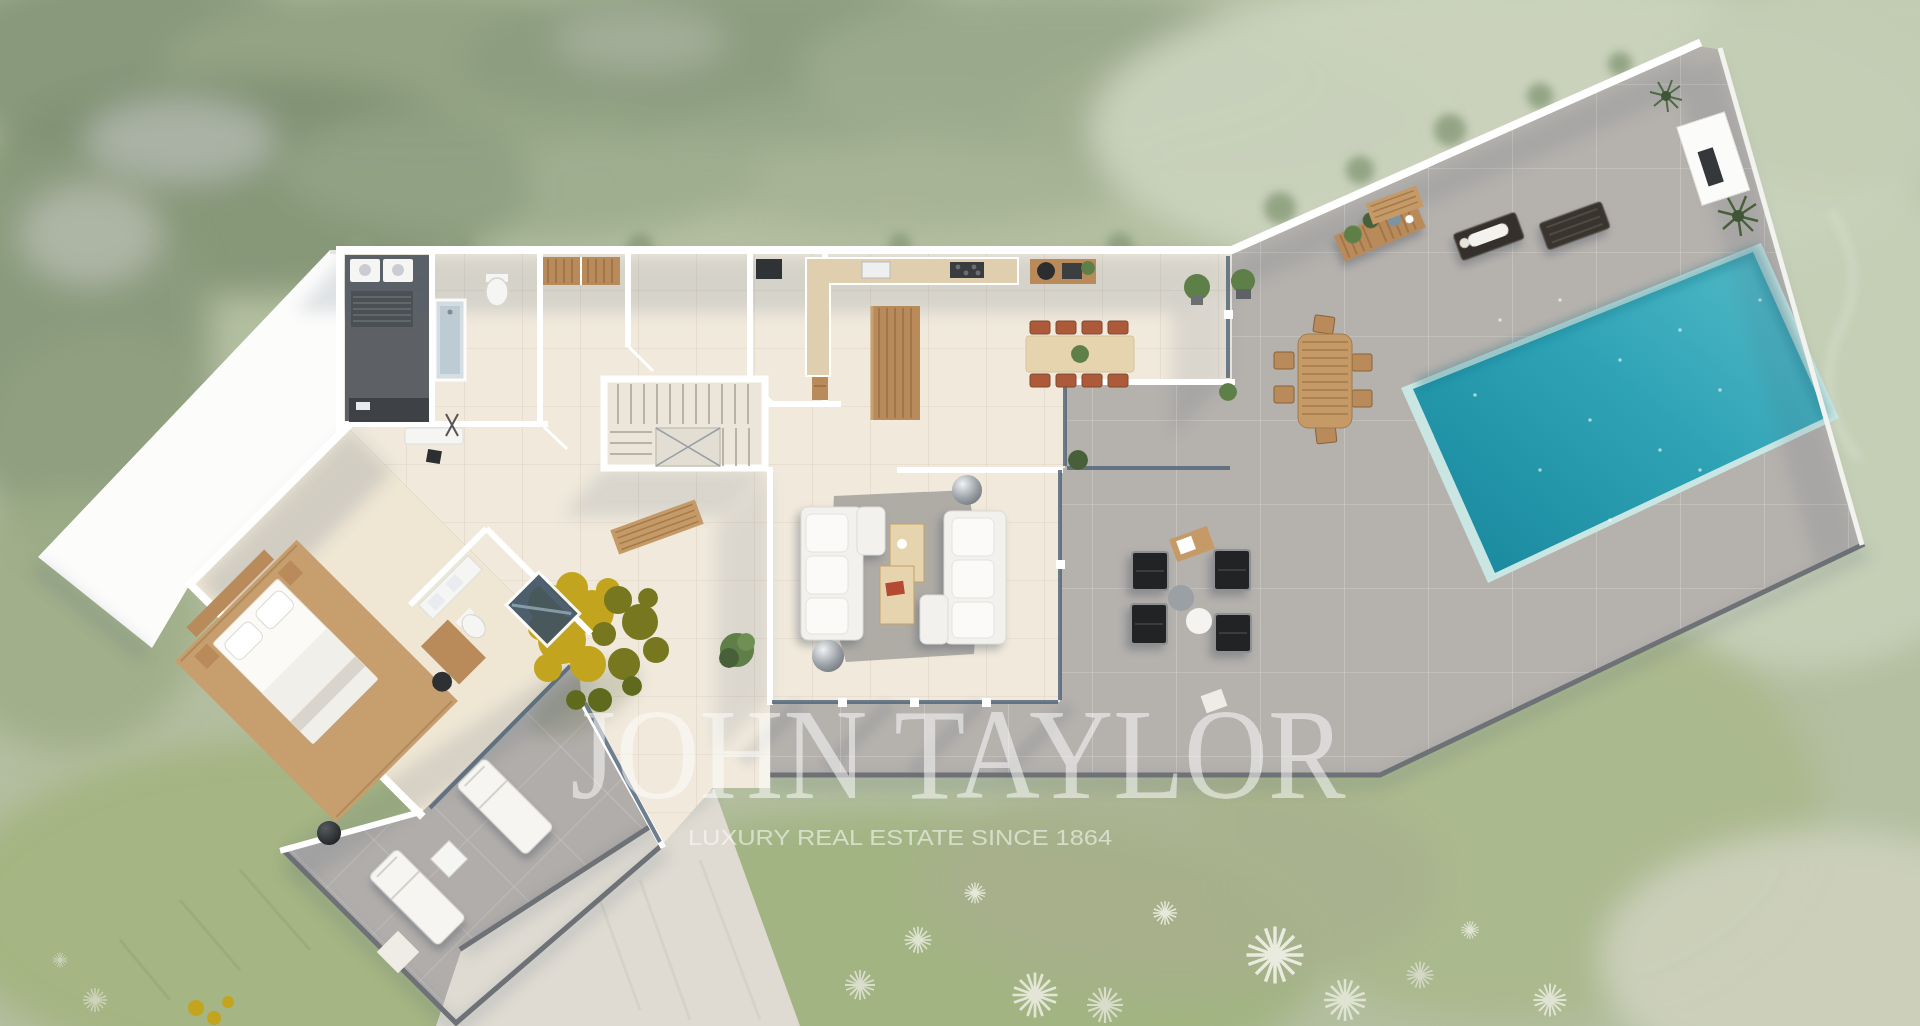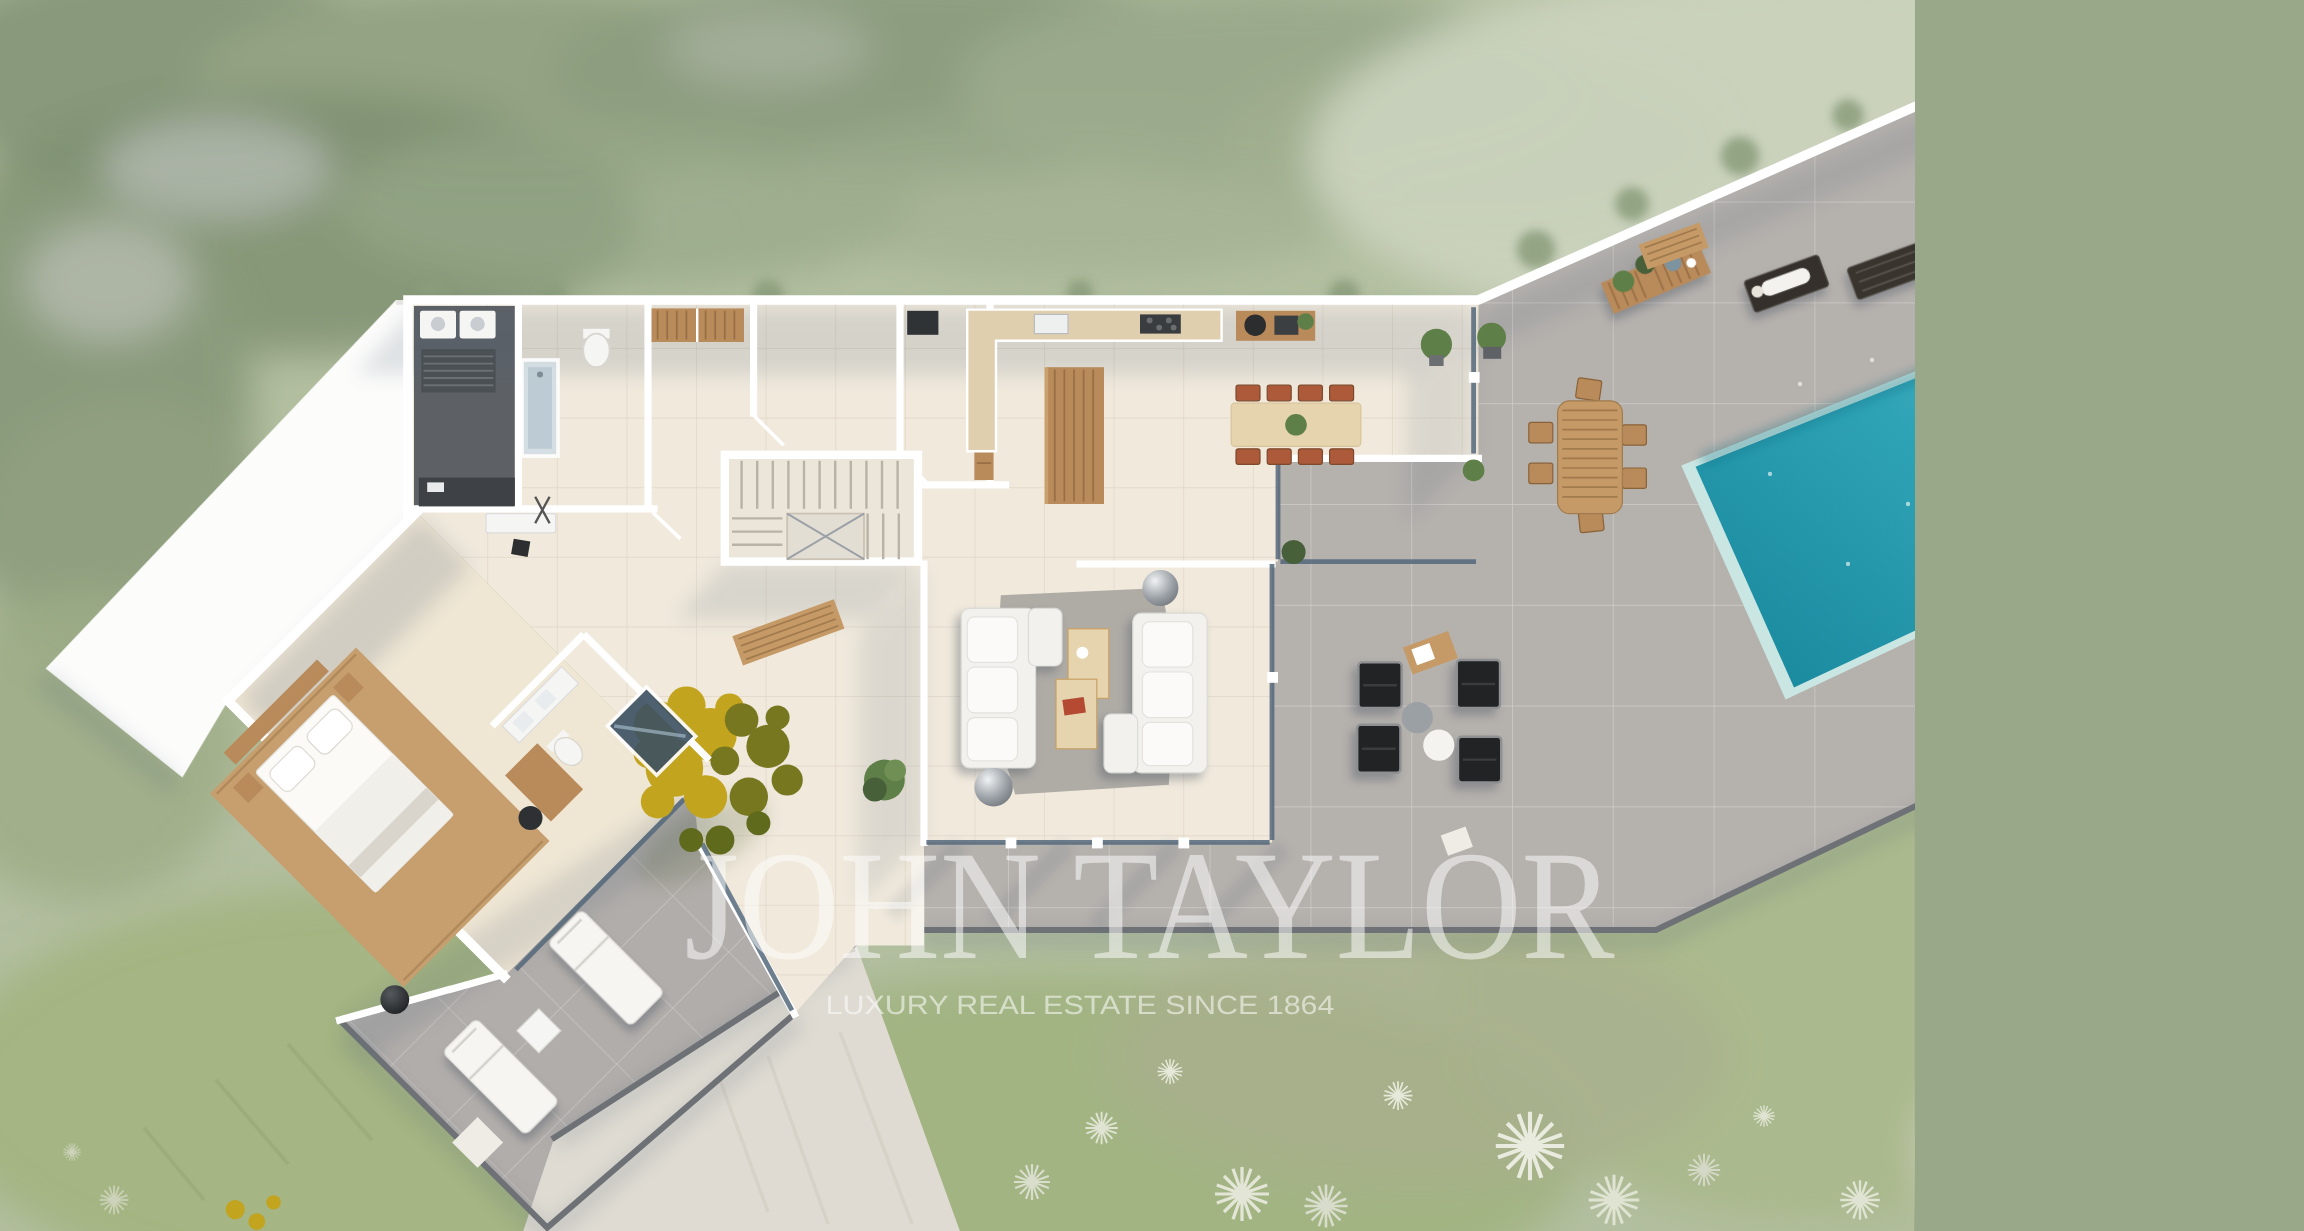--- a/index.html
+++ b/index.html
@@ -1,16 +1,16 @@
 <!DOCTYPE html>
 <html style="--terrain_base: #b3bfa0; --forest_dark: #84957706; --lawn: #a3b480; --deck: #b5b1ad; --terrace: #b1adaa; --deck_edge: #6e7276; --driveway: #dfdbd2; --floor: #f0e9dc; --floor_warm: #efe6d4; --wall: #ffffff; --roof: #fcfcfb; --pool_light: #4fb8c6; --pool_mid: #2fa3b6; --pool_deep: #1b8ba0; --pool_rim: #c9e6e3; --wood: #b98a5a; --wood_dark: #8a6238; --wood_pale: #e6d4ae; --wood_deck: #c59a66; --dark_floor: #5d6166; --appliance: #f5f5f4; --glass: #53677a; --charcoal: #212325; --rug: #a9a6a1; --rug_tan: #c79e6e; --sofa: #f2f1ee; --cushion: #ad5a3a; --tree_yellow: #c2a41e; --tree_olive: #77771f; --tree_dark: #5f6a1d; --plant: #5f7f48; --plant_dark: #47603a; --agave: #e6e9da; --shadow: #4e6073; --watermark: #ffffff;"><head>
 <meta charset="utf-8">
 <style>
   html,body{margin:0;padding:0;background:#9aa88a;}
-  #stage{width:1595px;height:1026px;position:relative;overflow:hidden;font-family:"Liberation Sans",sans-serif;}
+  #stage{width:1920px;height:1026px;position:relative;overflow:hidden;font-family:"Liberation Sans",sans-serif;}
   svg{display:block}
   
   .base{fill:var(--terrain_base)}
   .roof{fill:var(--roof)}
   .deckf{fill:var(--deck)}
   .terrf{fill:var(--terrace)}
   .drive{fill:var(--driveway)}
   .floor{fill:var(--floor)}
   .wingf{fill:var(--floor_warm)}
   .darkfloor{fill:var(--dark_floor)}

